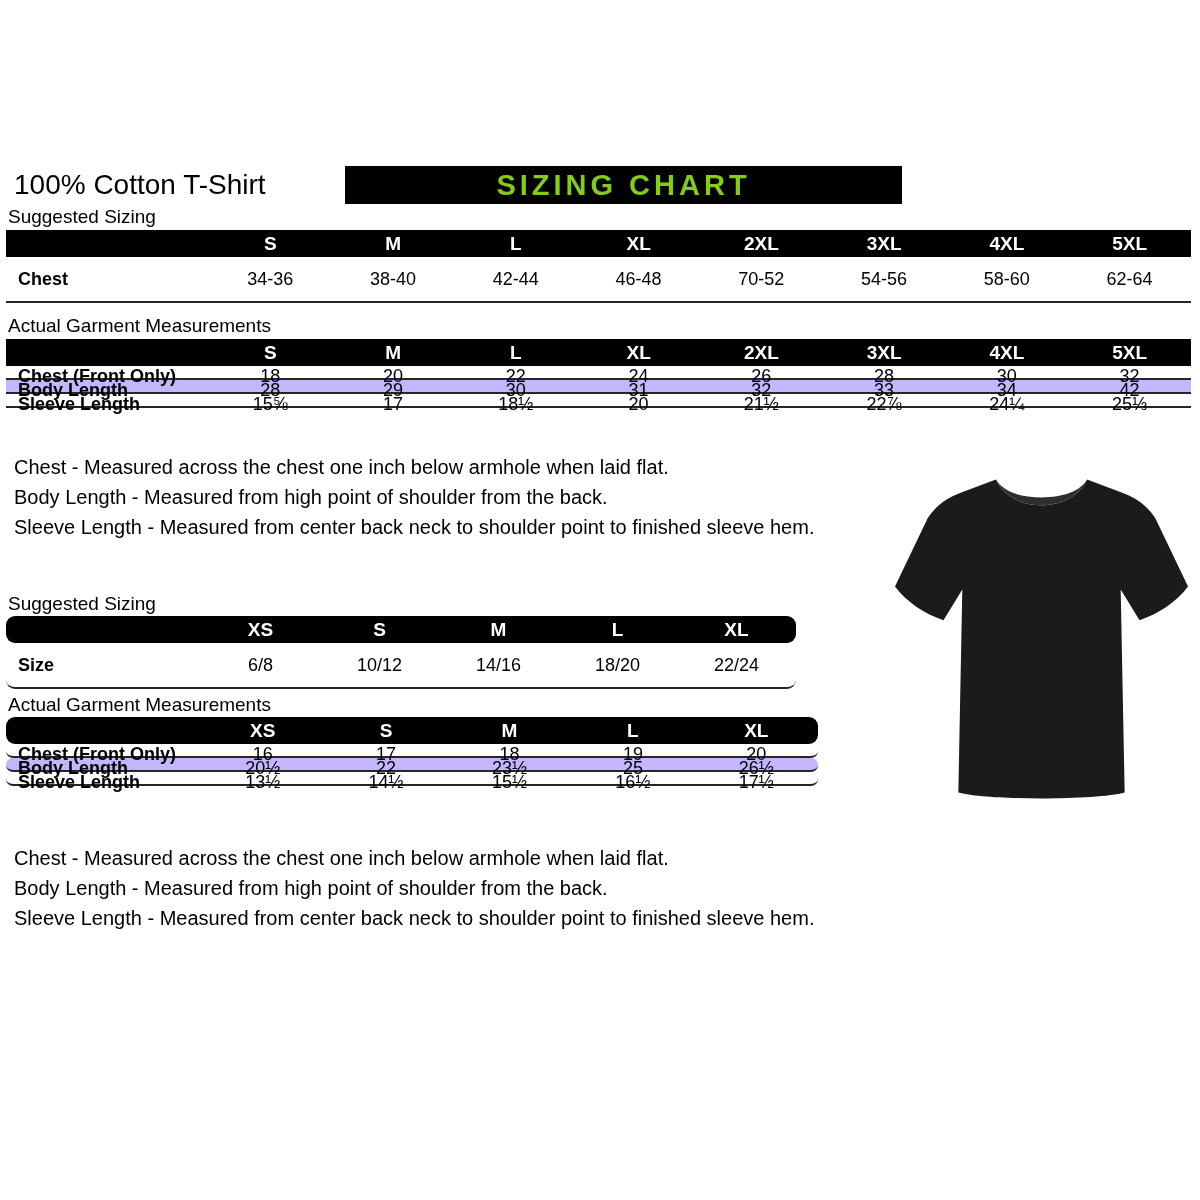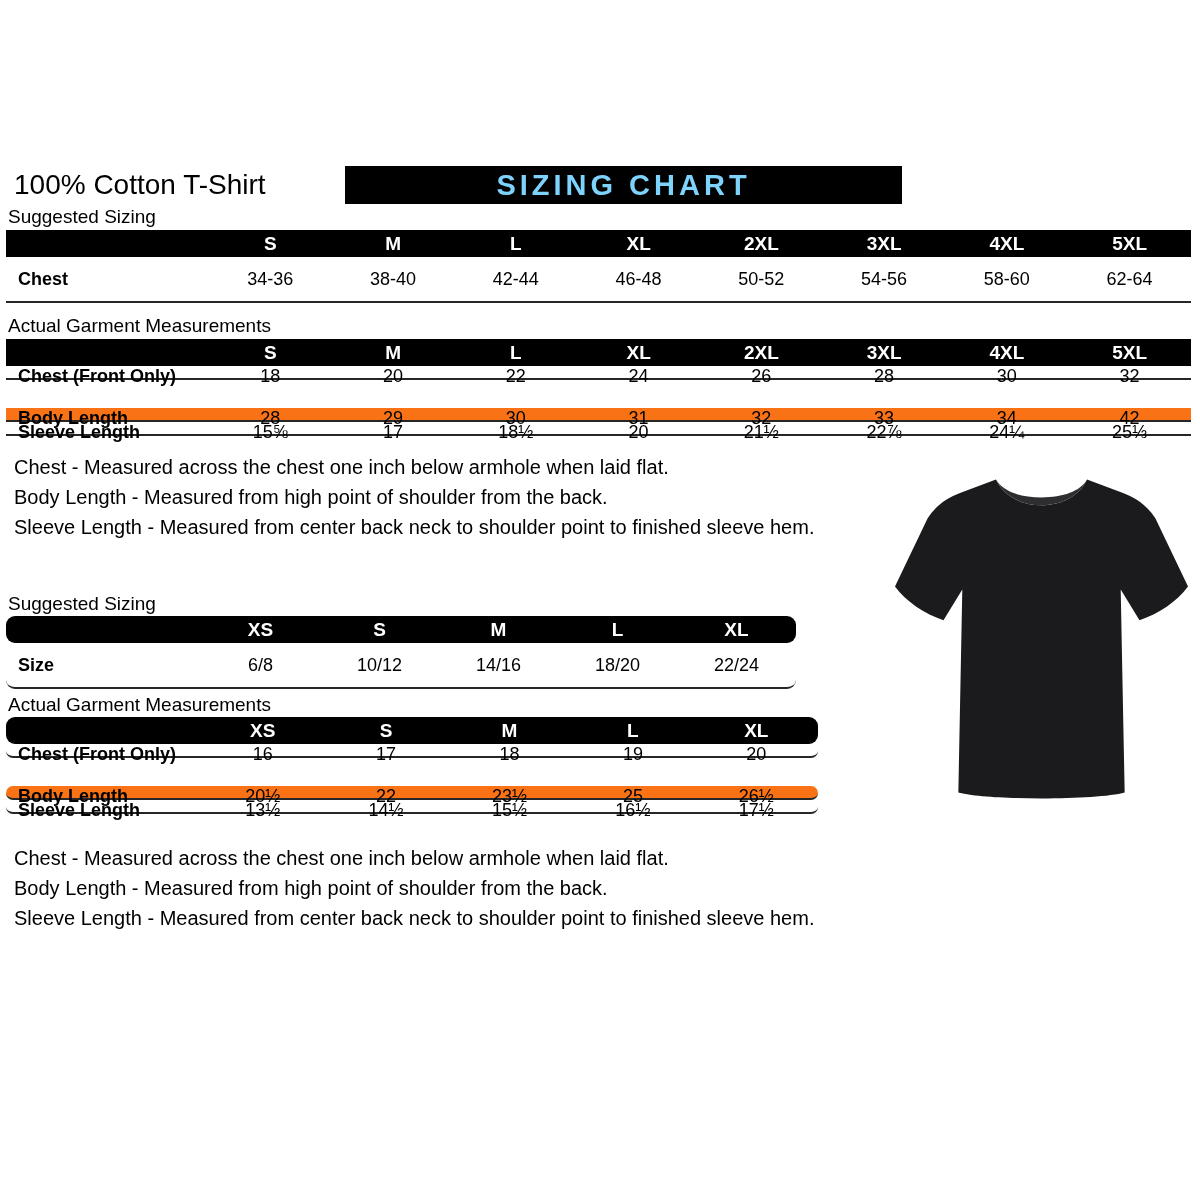--- a/index.html
+++ b/index.html
@@ -1,34 +1,34 @@
 <!DOCTYPE html>
 <html><head>
 <meta charset="utf-8">
 <style>
   * { margin:0; padding:0; box-sizing:border-box; }
   html,body { width:1200px; height:1200px; background:#fff; }
   body { font-family:"Liberation Sans", sans-serif; color:#000; position:relative; overflow:hidden; }
   .page { position:absolute; inset:0;padding-left:40px; }
 
   .adult-title { position:absolute; left:14px; top:166px; font-size:28px; font-weight:400; line-height:38px; }
-  .banner { position:absolute; left:345px; top:166px; width:557px; height:38px; background:#000; color:#7dd3fc;
+  .banner { position:absolute; left:345px; top:166px; width:557px; height:38px; background:#000; color:#84cc16;
             font-weight:bold; font-size:29px; letter-spacing:4px; text-align:center; line-height:38px; }
   .youth-title { position:absolute; left:6px; top:549px; font-size:26px; font-weight:bold; }
 
   .section-label { position:absolute; left:8px; font-size:19px; font-weight:400; }
 
   .sizing-table { position:absolute; left:6px; }
   .w1185 { width:1185px; }
   .w790  { width:790px; }
   .w812  { width:812px; }
   .thead { display:grid; background:#000; color:#fff; height:27px; align-items:center; }
   .trow  { display:grid; height:14px; align-items:center; border-bottom:2px solid #262626; background:#fff; }
   .trow.tall { height:46px; }
-  .trow.shade { background:#f97316;margin-top:28px; }
+  .trow.shade { background:#c4b5fd; }
   .cols8 .thead, .cols8 .trow { grid-template-columns:203px repeat(8, 1fr); }
   .cols5 .thead, .cols5 .trow { grid-template-columns:195px repeat(5, 1fr);border-radius:9px; }
   .th { text-align:center; font-size:19px; font-weight:bold; }
   .rowlabel { font-size:18px; font-weight:bold; padding-left:12px; text-align:left; }
   .td { text-align:center; font-size:18px; }
 
   .notes { position:absolute; left:14px; font-size:20px; line-height:30px; }
 
   .tshirt { position:absolute; left:893px; top:468px; width:297px; height:340px; }
 </style>
@@ -53,21 +53,21 @@
       <div class="th">3XL</div>
       <div class="th">4XL</div>
       <div class="th">5XL</div>
     </div>
     <div class="trow tall">
       <div class="rowlabel">Chest</div>
       <div class="td">34-36</div>
       <div class="td">38-40</div>
       <div class="td">42-44</div>
       <div class="td">46-48</div>
-      <div class="td">50-52</div>
+      <div class="td">70-52</div>
       <div class="td">54-56</div>
       <div class="td">58-60</div>
       <div class="td">62-64</div>
     </div>
   </div>
 
   <div class="section-label" style="top:315px">Actual Garment Measurements</div>
 
   <div class="sizing-table cols8 w1185" style="top:339px">
     <div class="thead">

